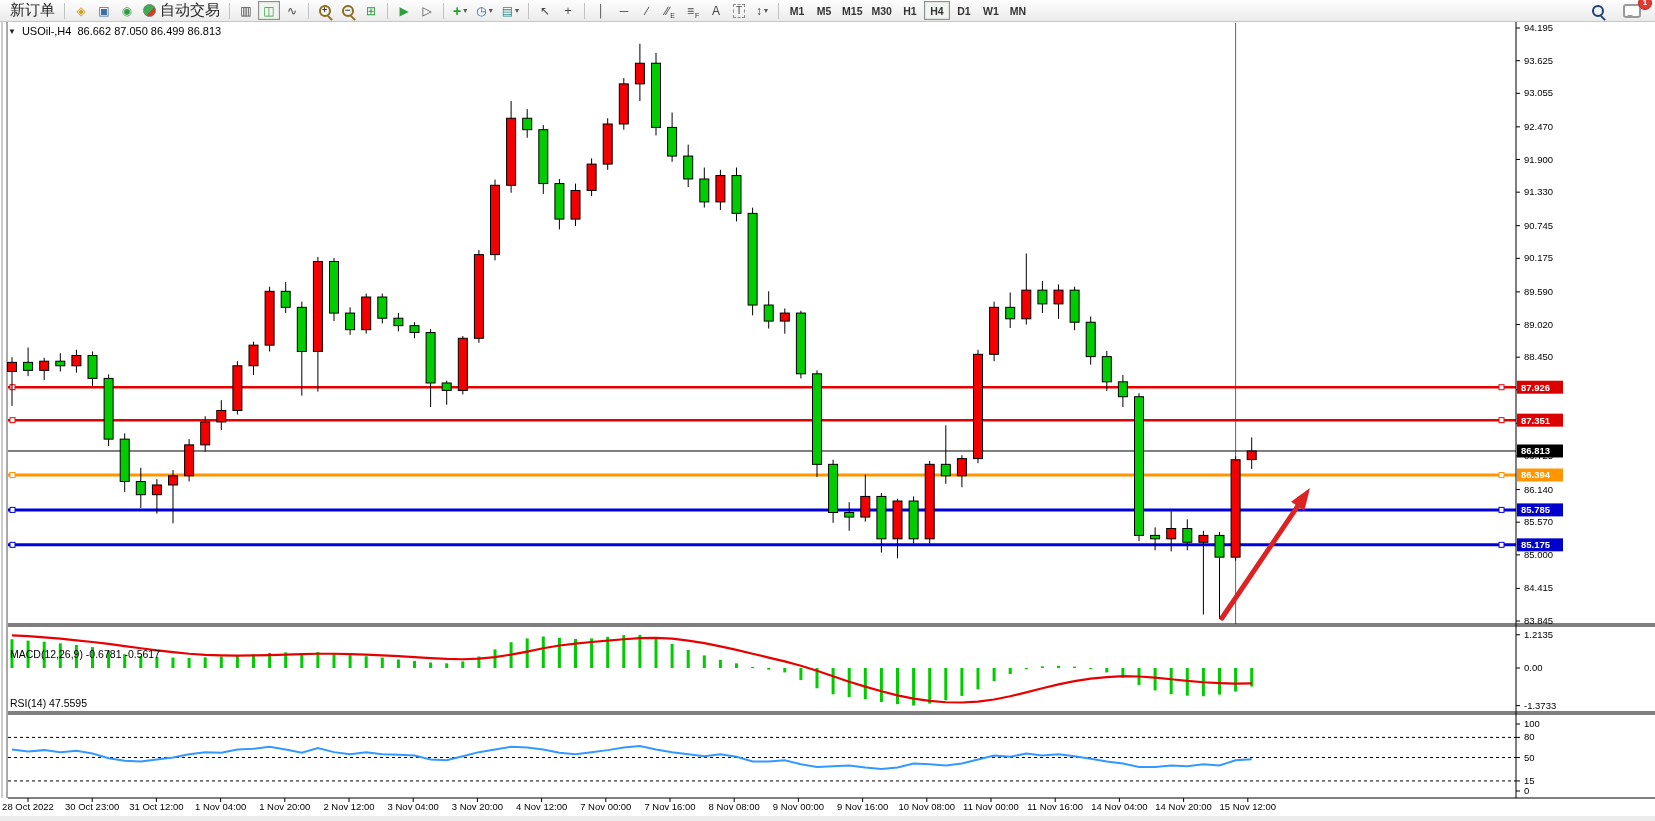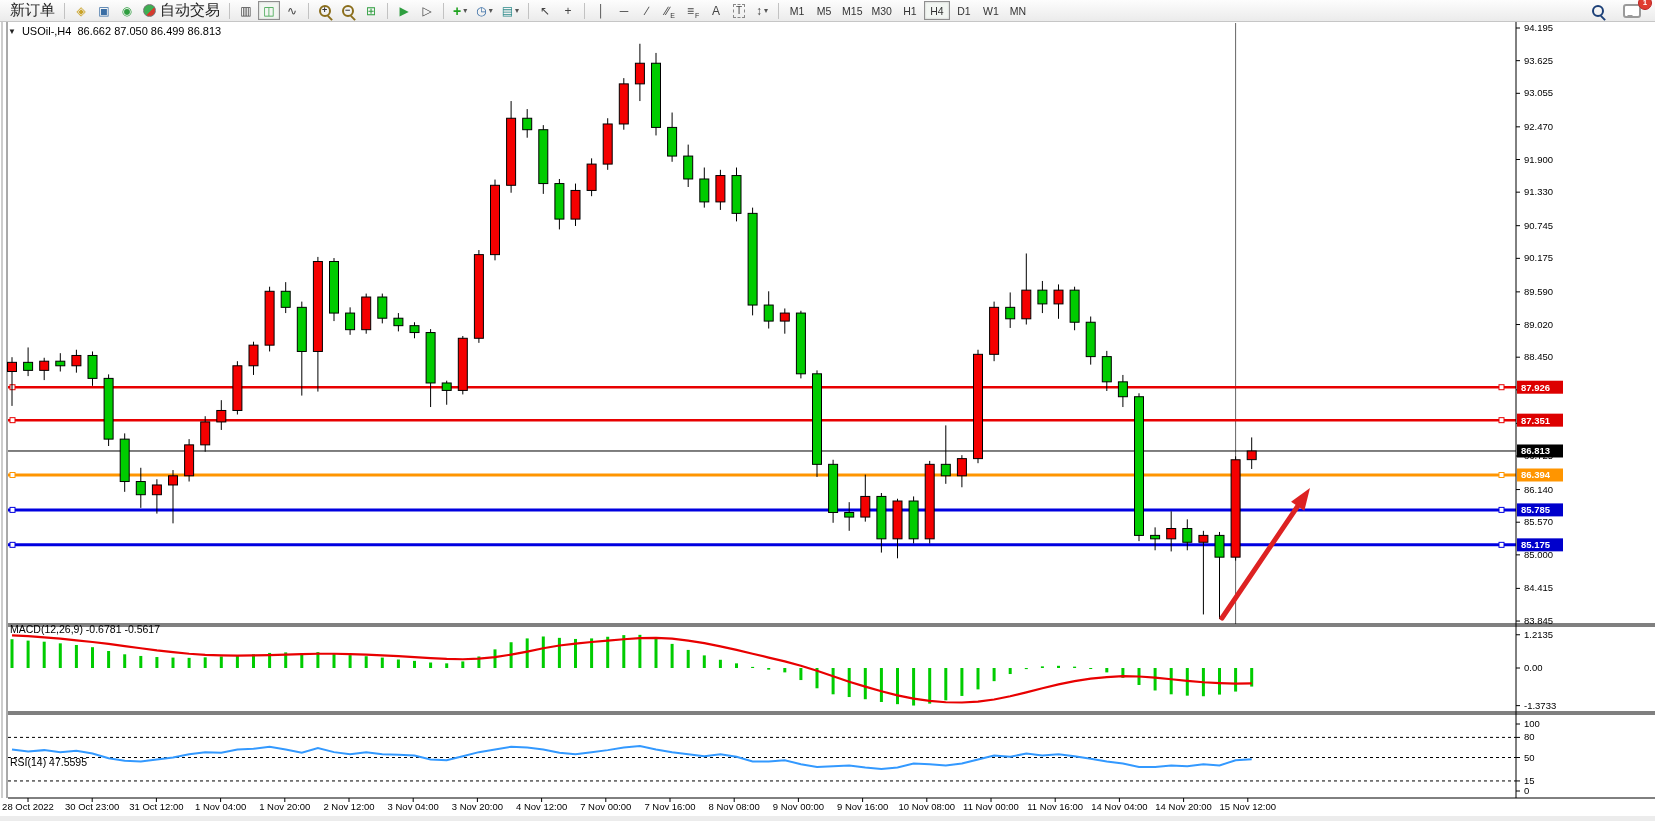--- a/index.html
+++ b/index.html
@@ -4,21 +4,21 @@
 <style>
   html,body{margin:0;padding:0;background:#ececec;width:1655px;height:821px;overflow:hidden;
     font-family:"Liberation Sans",sans-serif;-webkit-font-smoothing:none;}
   
   .toolbar{display:flex;align-items:center;height:21px;padding-left:6px;
     background:linear-gradient(#fdfdfd,#ebebeb);border-bottom:1px solid #c6c6c6;gap:1px;}
   .tb{display:inline-flex;align-items:center;justify-content:center;height:19px;min-width:22px;
     border:1px solid transparent;background:transparent;font-size:12px;color:#222;padding:0 3px;cursor:default;}
   .tb.txt{font-size:15px;}
   .tb.active{border:1px solid #8f8f8f;background:#f2f6f2;box-shadow:inset 0 0 2px #bbb;}
-  .tf{font-size:10.5px;color:#333;min-width:26px;}
+  .tf{font-size:10.5px;color:#333;min-width:26px;font-weight:bold;}
   .sep{width:1px;height:16px;background:#c2c2c2;margin:0 4px;}
   .gold{color:#c9a227}.blue{color:#3a6ea5}.green{color:#2e9e3f}.teal{color:#2e8b8b}
   .dark{color:#444}.plus{color:#1fa31f;font-weight:bold;font-size:14px}
   .caret{font-size:8px;color:#555;margin-left:2px;}
   .sub{font-size:7px;color:#333;margin-left:1px;align-self:flex-end;}
   .dashedbox{border:1px dashed #888;padding:0 2px;font-size:10px;line-height:12px;}
   .at-ball{width:11px;height:11px;border-radius:50%;display:inline-block;margin-right:4px;
     background:linear-gradient(135deg,#3fae52 55%,#d43b2f 55%);border:1px solid #777;}
   .mag{position:relative;width:8px;height:8px;border:2px solid #8a6d1a;border-radius:50%;display:inline-block;}
   .mag::after{content:"";position:absolute;right:-4px;bottom:-4px;width:6px;height:2px;background:#8a6d1a;transform:rotate(45deg);}
@@ -30,22 +30,22 @@
   .bubble::after{content:"";position:absolute;left:2px;bottom:-5px;border:3px solid transparent;border-top-color:#9a9a9a;}
   .badge{position:absolute;top:-6px;right:-8px;background:#e03c31;color:#fff;border-radius:50%;
     width:12px;height:12px;font-size:8px;line-height:12px;text-align:center;font-weight:bold;border:1px solid #b22;}
   
   .chart-window{position:relative;width:1655px;height:800px;background:#fff;}
   #chart-svg{position:absolute;left:0;top:0;}
   svg text{font-family:"Liberation Sans",sans-serif;}
   .symbol-line{position:absolute;top:3px;left:8px;font-size:11px;color:#000;display:flex;align-items:center;gap:6px;}
   .symbol-line .dd{font-size:8px;color:#222;}
   .ind-line{position:absolute;left:10px;font-size:10.5px;color:#000;}
-  .macd-line{top:601px;}
-  .rsi-line{top:734px;}
+  .macd-line{top:626px;}
+  .rsi-line{top:675px;}
 </style>
 </head>
 <body>
 
 <div class="toolbar">
   <button class="tb txt">新订单</button>
   <div class="sep"></div>
   <button class="tb gold">◈</button>
   <button class="tb blue">▣</button>
   <button class="tb green">◉</button>

